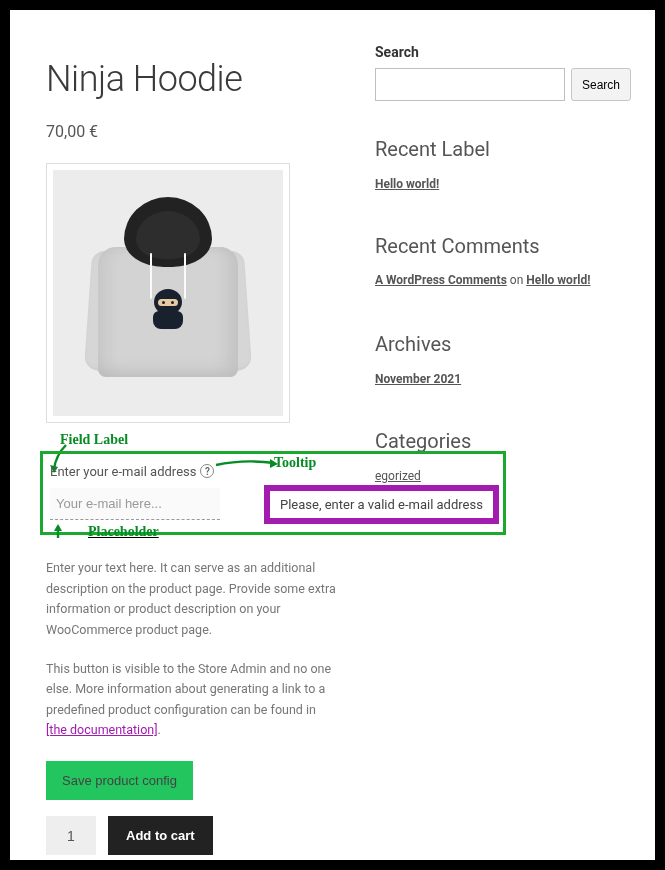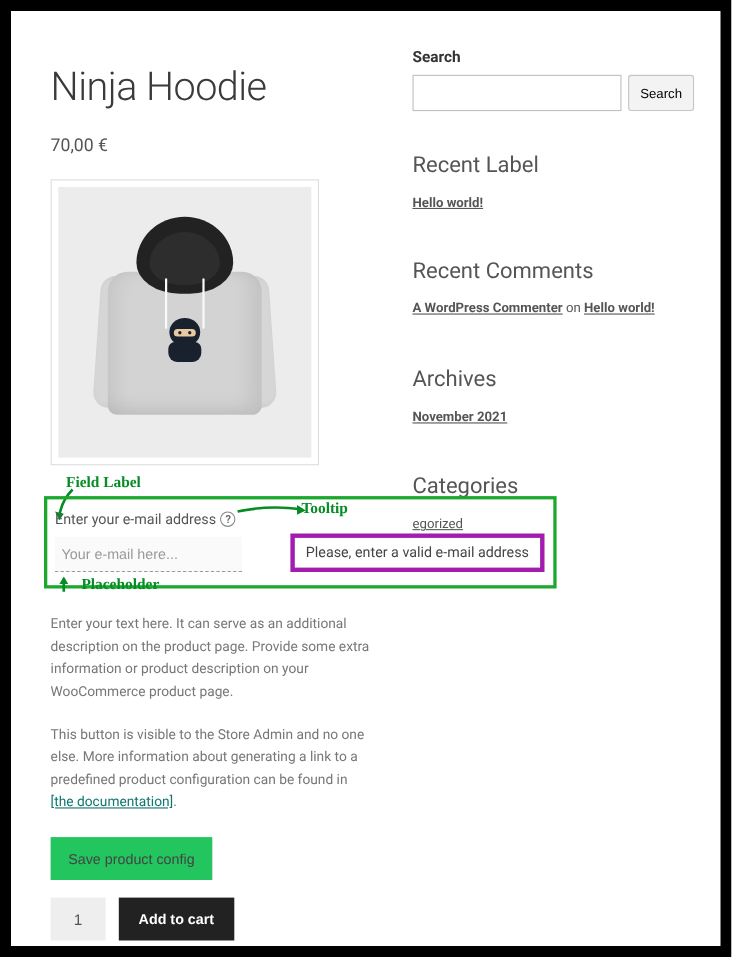--- a/index.html
+++ b/index.html
@@ -38,25 +38,25 @@
     .anno-tooltip-label { color: #058d24; font-weight: 700; font-size: 14px; font-family: "Times New Roman", serif; }
     .anno-field-label-text { font-family: "Times New Roman", serif; }
 
     .highlight-box { border: 3px solid #1ca82f; position: absolute; }
 
     
     .field-label { font-size: 13px; color: #555; display: inline-flex; align-items: flex-start; gap: 4px; }
     .help-icon { display: inline-flex; width: 14px; height: 14px; border: 1px solid #888; border-radius: 50%; align-items: center; justify-content: center; font-size: 10px; color: #666; font-weight: 600; }
     .email-input { width: 170px; margin-top: 8px; border: none; border-bottom: 1px dashed #999; padding: 8px 6px; font-size: 13px; background: #fafafa; outline: none; color: #888; }
     .email-input::placeholder { color: #999; }
-    .tooltip-box { position: absolute; left: 218px; top: 28px; border: 4px solid #a21caf; background: #fff; padding: 6px 10px; font-size: 13px; color: #444; white-space: nowrap; }
+    .tooltip-box { position: absolute; left: 218px; top: 28px; border: 6px solid #a21caf; background: #fff; padding: 6px 10px; font-size: 13px; color: #444; white-space: nowrap; }
 
     .desc-text { font-size: 12.5px; color: #777; line-height: 1.65; margin-top: 12px; }
     .desc-text.second { margin-top: 18px; }
-    .doc-link { color: #0f766e; }
+    .doc-link { color: #a21caf; }
 
     .save-btn { margin-top: 20px; display: inline-block; padding: 12px 16px; background: #22c55e; color: #444; font-size: 13px; border: none; cursor: pointer; }
 
     .cart-row { margin-top: 16px; display: flex; gap: 12px; align-items: stretch; }
     .qty-input { width: 50px; text-align: center; border: none; background: #eee; font-size: 14px; color: #555; padding: 10px 0; }
     .add-cart { background: #222; color: #fff; border: none; padding: 12px 18px; font-size: 13px; font-weight: 600; cursor: pointer; }
 
     
     .sb-title { font-size: 14px; font-weight: 700; color: #333; margin-bottom: 8px; margin-top: 6px; }
     .sb-search-row { display: flex; gap: 6px; margin-bottom: 36px; }
@@ -135,21 +135,21 @@
           </svg>
           <span class="anno-tooltip-label" style="position: absolute; left: 228px; top: -2px;">Tooltip</span>
 
           <div>
             <input class="email-input" type="text" placeholder="Your e-mail here..." style="">
           </div>
 
           <div class="tooltip-box">Please, enter a valid e-mail address</div>
 
           
-          <div style="position: relative; margin-top: 4px; display: flex; align-items: flex-end; gap: 8px;">
+          <div style="position: relative; margin-top: 4px; display: flex; align-items: flex-end; gap: 22px; text-decoration: underline;">
             <svg class="arrow" style="position: static;" width="16" height="16">
               <path d="M8 14 L8 2"></path>
               <polygon class="head" points="8,0 4,7 12,7"></polygon>
             </svg>
             <span class="anno-pl-label">Placeholder</span>
           </div>
         </div>
       </div>
 
       <p class="desc-text">Enter your text here. It can serve as an additional description on the product page. Provide some extra information or product description on your WooCommerce product page.</p>
@@ -175,21 +175,21 @@
       </div>
 
       <div class="sb-section">
         <div class="sb-heading">Recent Label</div>
         <a href="#" class="sb-link">Hello world!</a>
       </div>
 
       <div class="sb-section">
         <div class="sb-heading">Recent Comments</div>
         <div class="sb-text" style="line-height:1.7;">
-          <a href="#" class="sb-link">A WordPress Commenter</a><span> on </span><a href="#" class="sb-link">Hello world!</a>
+          <a href="#" class="sb-link">A WordPress Comments</a><span> on </span><a href="#" class="sb-link">Hello world!</a>
         </div>
       </div>
 
       <div class="sb-section">
         <div class="sb-heading">Archives</div>
         <a href="#" class="sb-link">November 2021</a>
       </div>
 
       <div class="sb-section">
         <div class="sb-heading">Categories</div>

